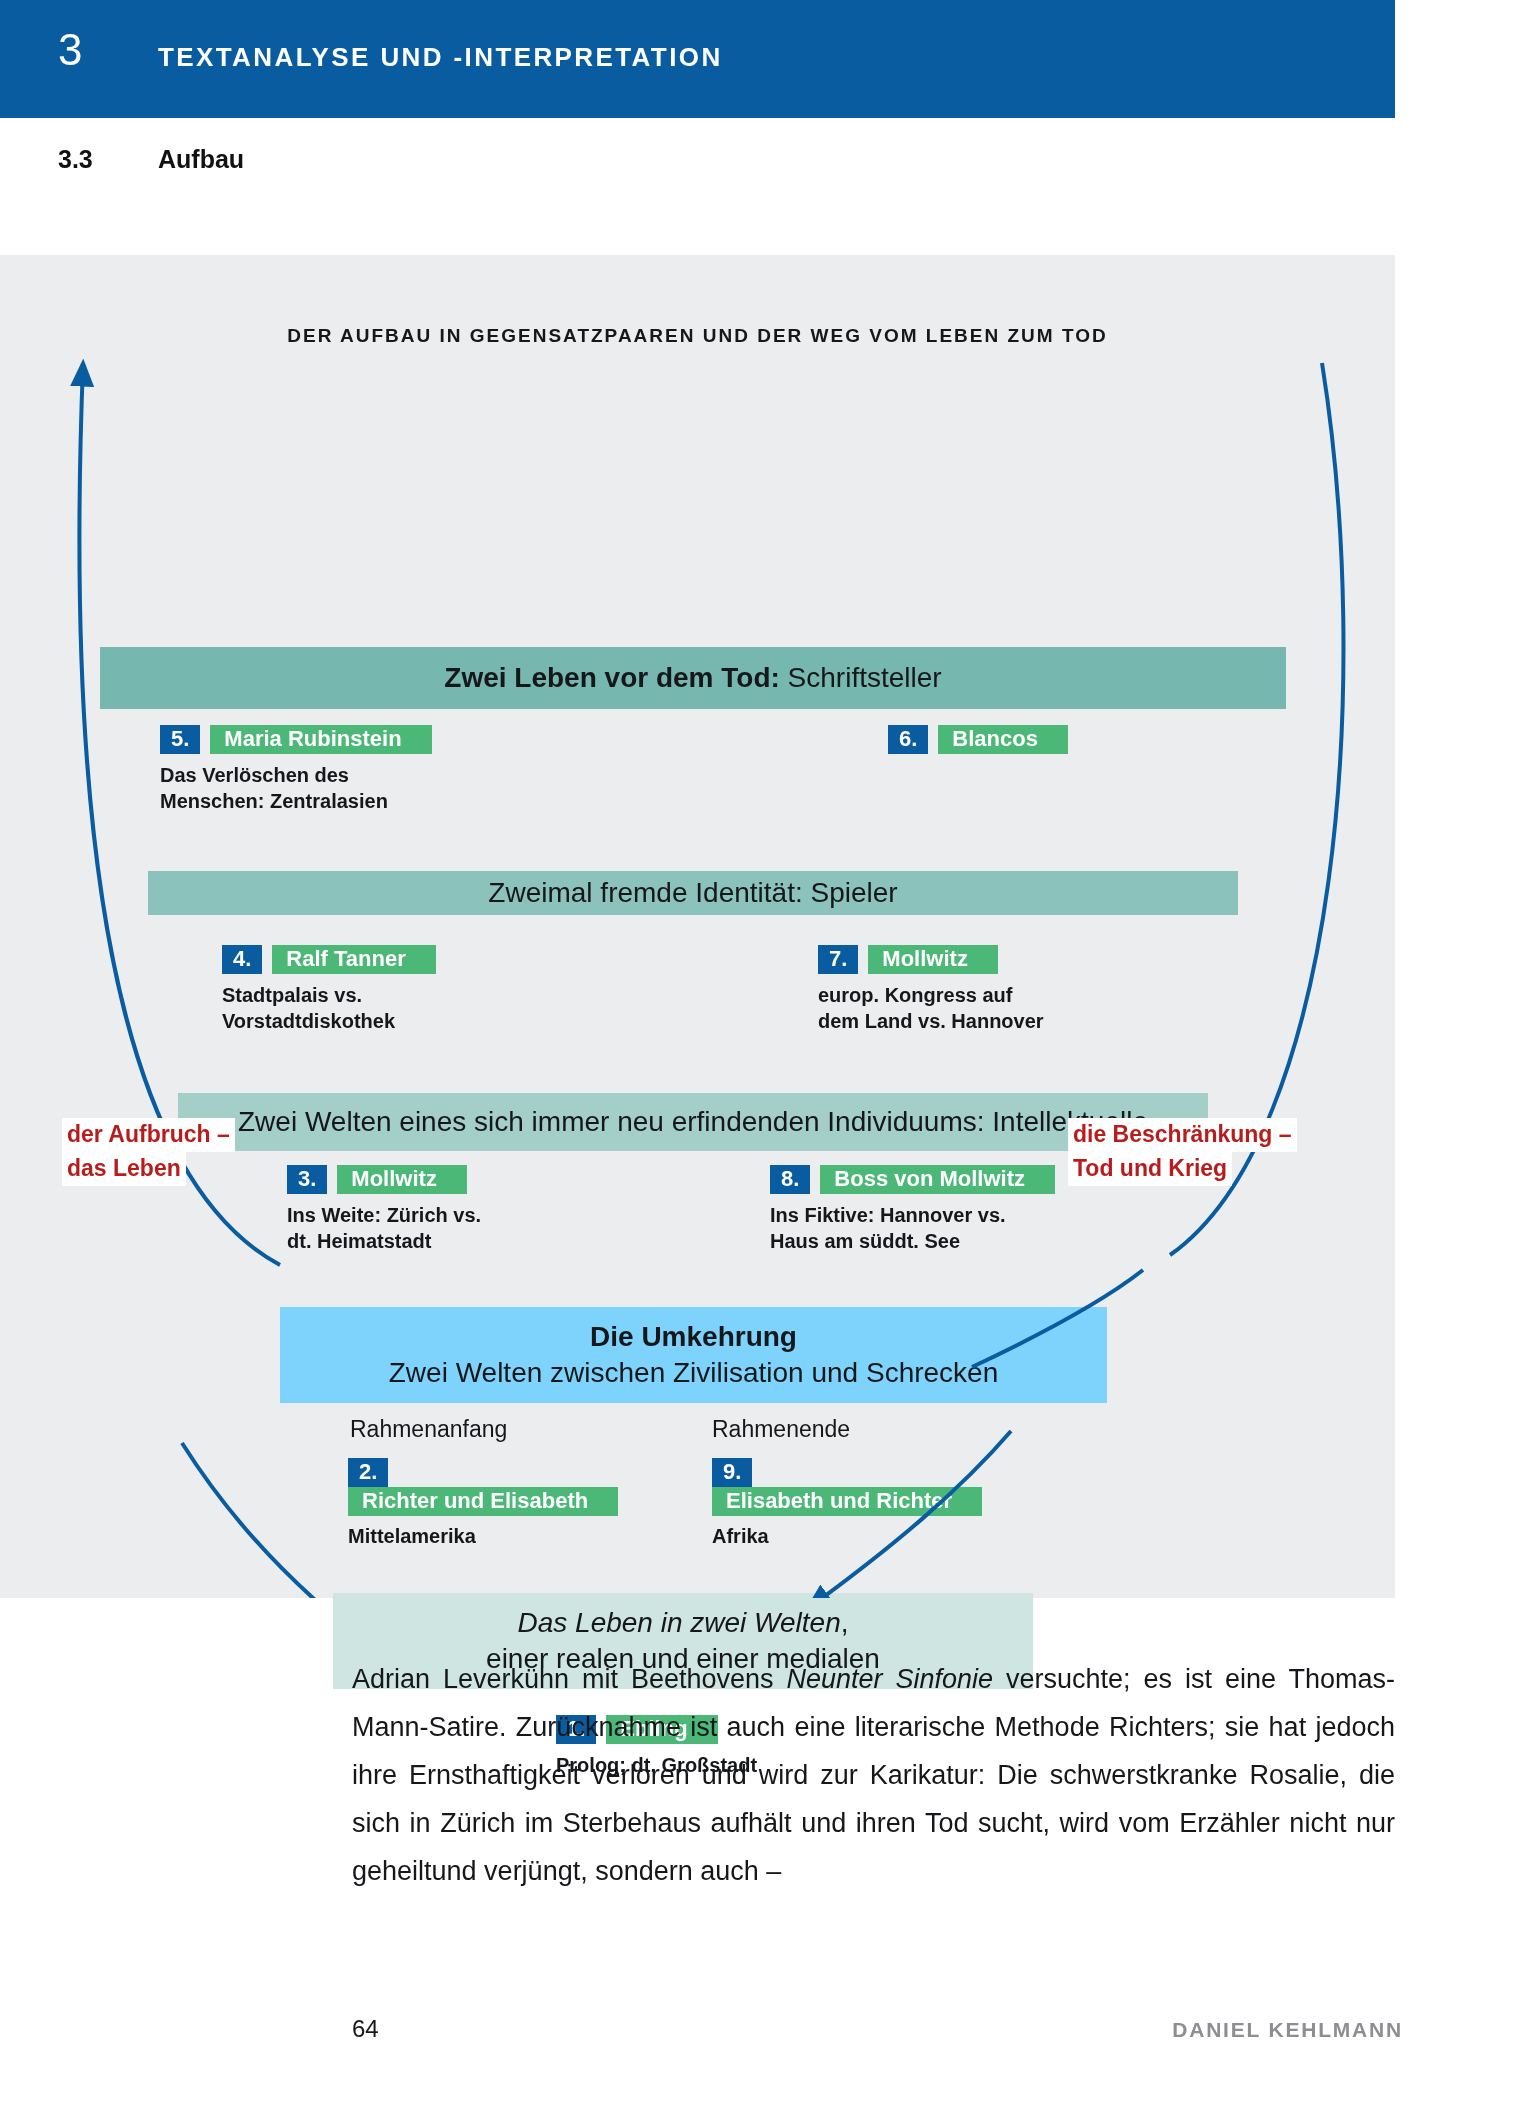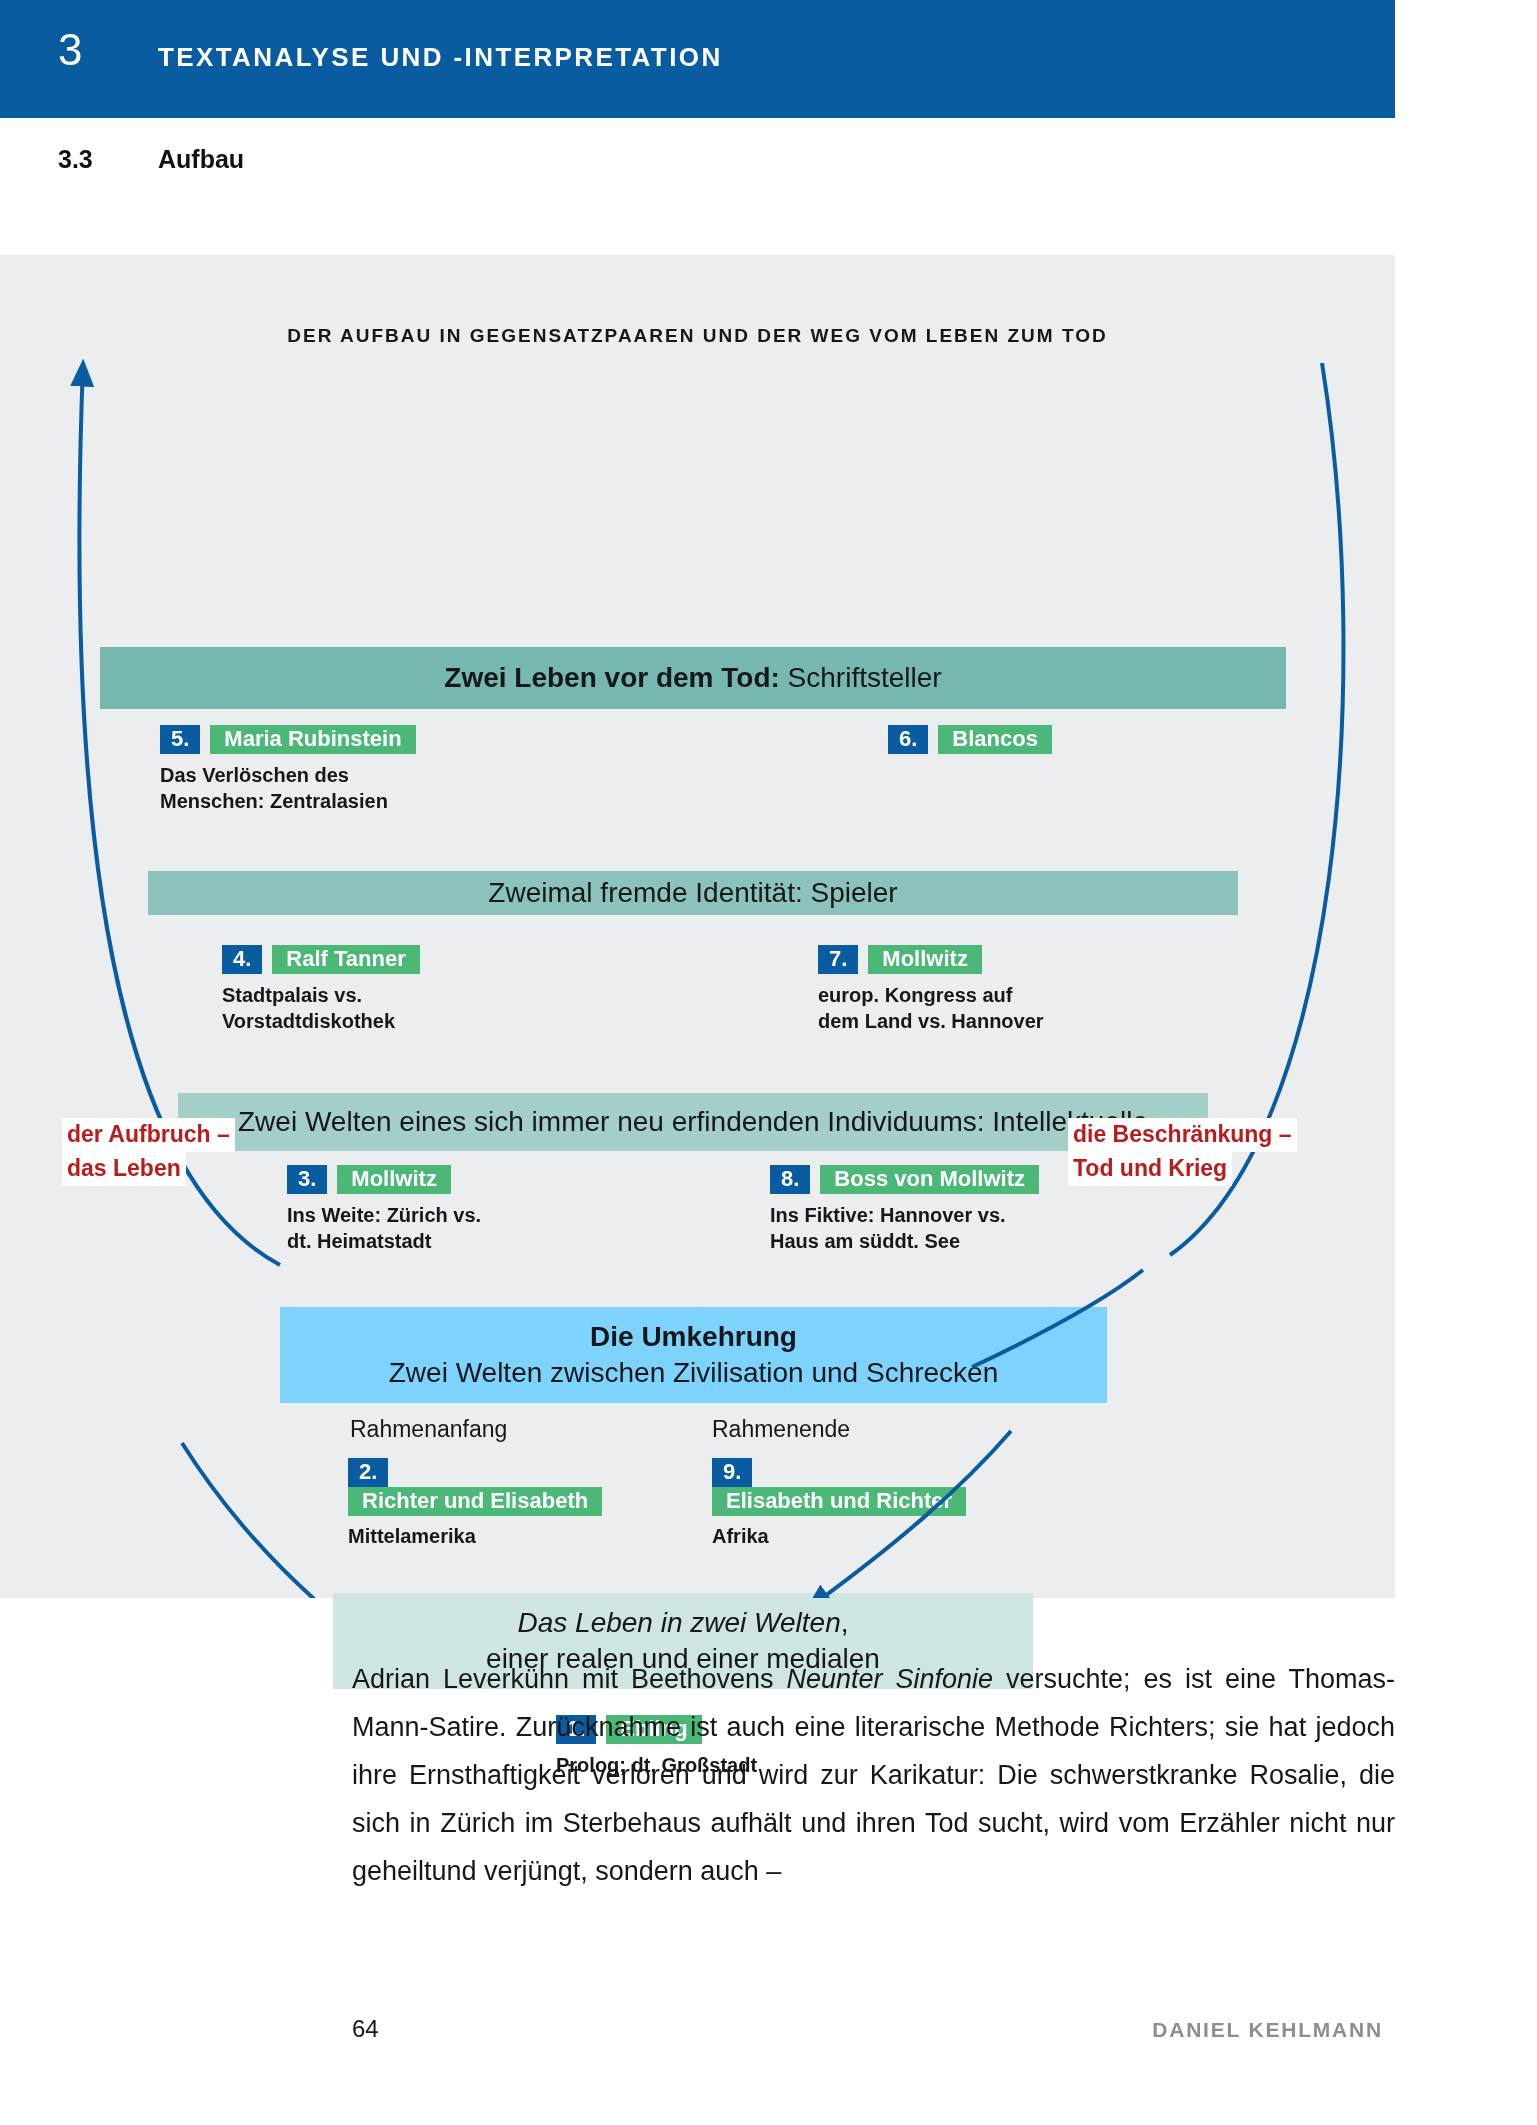--- a/index.html
+++ b/index.html
@@ -123,21 +123,21 @@
     font-weight: 700;
     padding: 2px 11px 4px 11px;
     line-height: 1.05;
     display: inline-block;
   }
   .name-badge {
     background: #4CB878;
     color: #ffffff;
     font-size: 22px;
     font-weight: 700;
-    padding: 2px 14px 4px 14px;
+    padding: 2px 30px 4px 14px;
     line-height: 1.05;
     display: inline-block;
     white-space: nowrap;
   }
   .entry-desc {
     margin-top: 8px;
     font-size: 20px;
     line-height: 1.28;
     color: #16171A;
     white-space: pre-line;
@@ -195,21 +195,21 @@
   
   .page-num {
     position: absolute;
     left: 352px; top: 2017px;
     font-size: 24px;
     color: #16171A;
     line-height: 1;
   }
   .footer-title {
     position: absolute;
-    right: 154px; top: 2019px;
+    right: 134px; top: 2019px;
     font-size: 21px;
     font-weight: 700;
     letter-spacing: 1.8px;
     color: #8C8E92;
     line-height: 1;
     white-space: nowrap;
   }
 </style>
 </head>
 <body>

